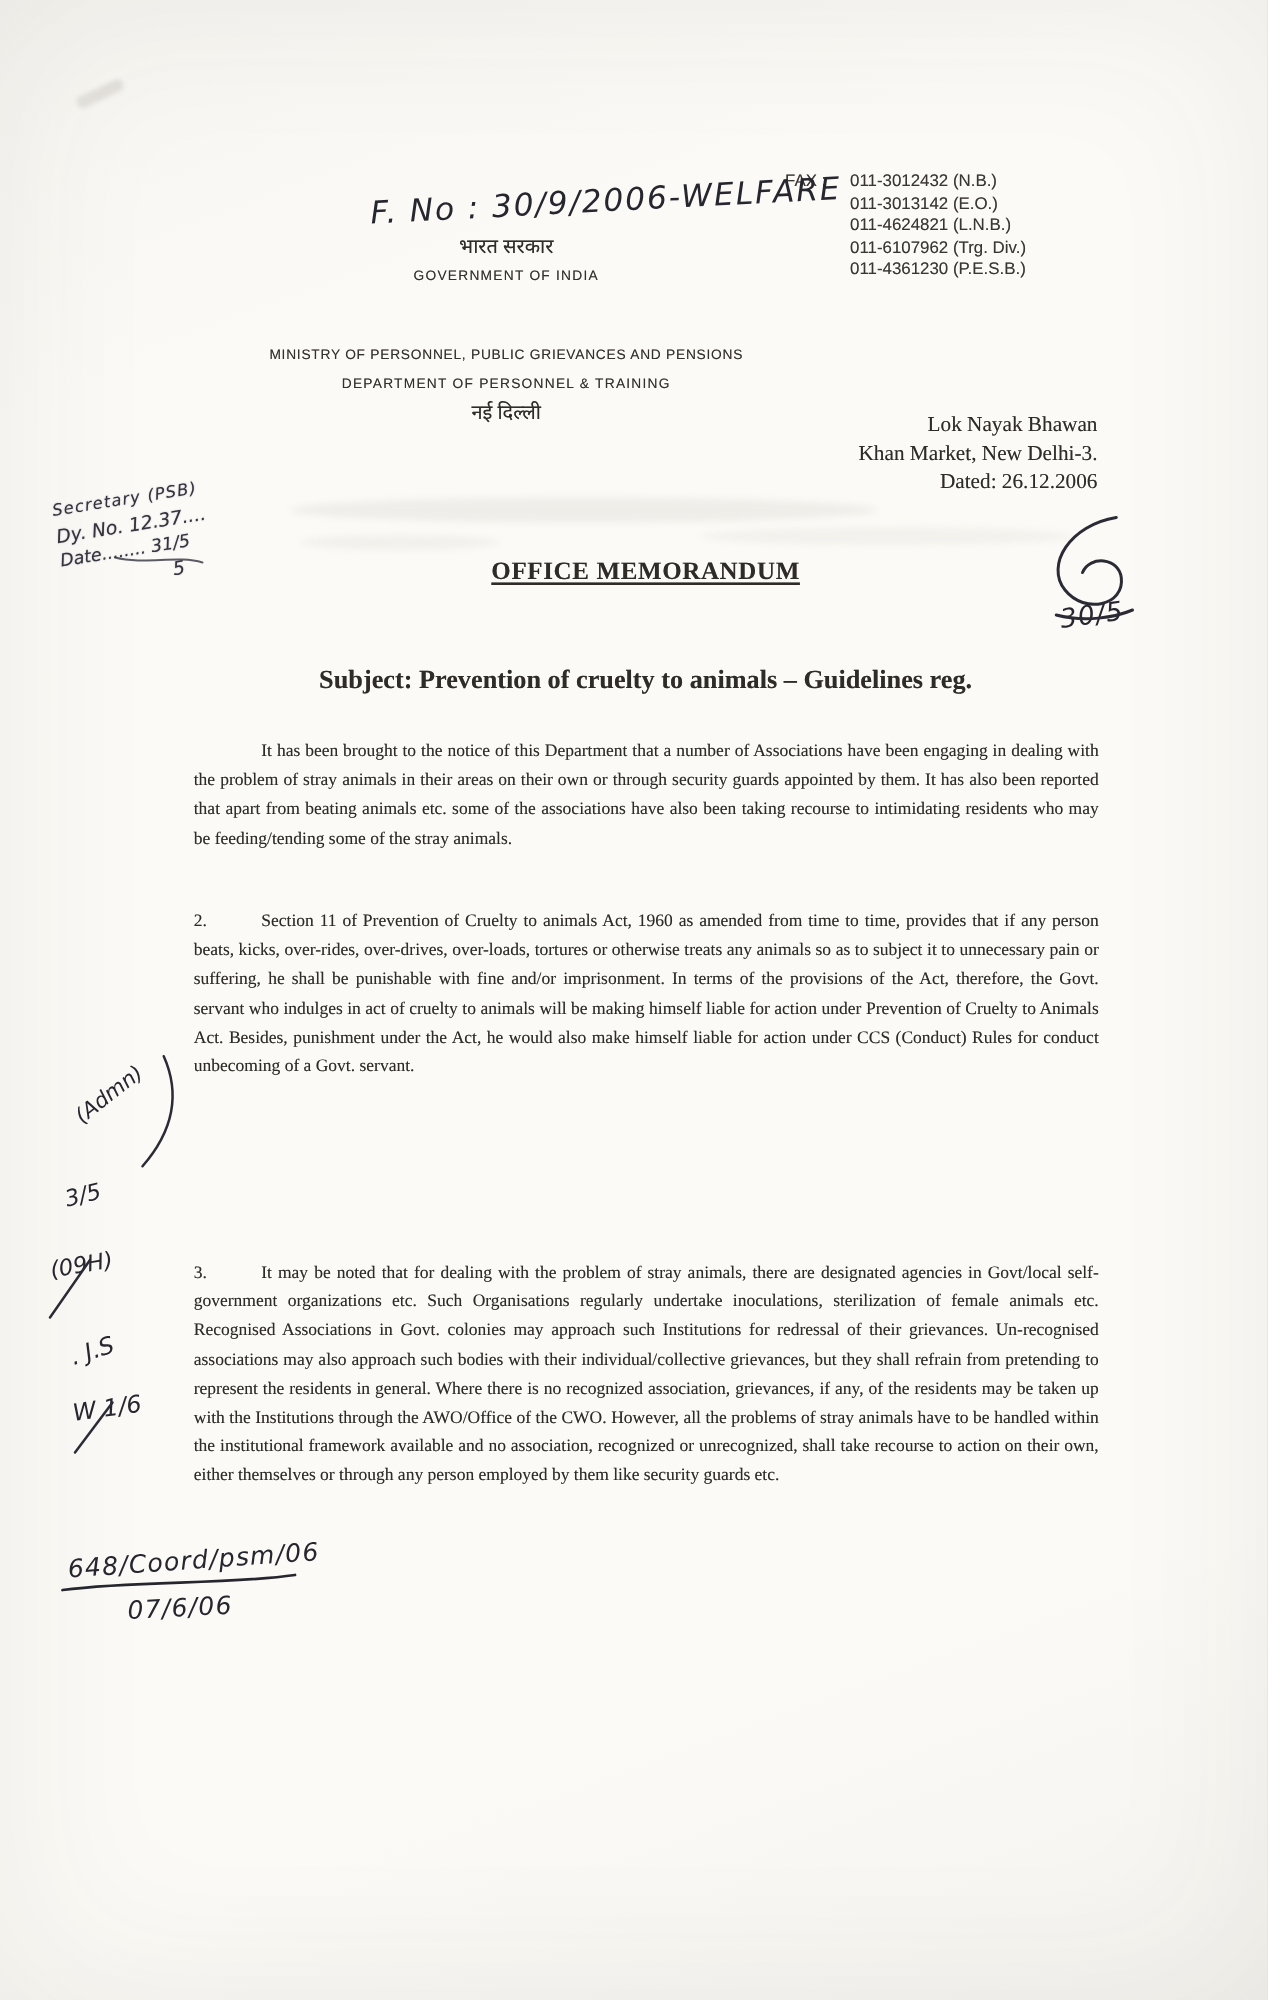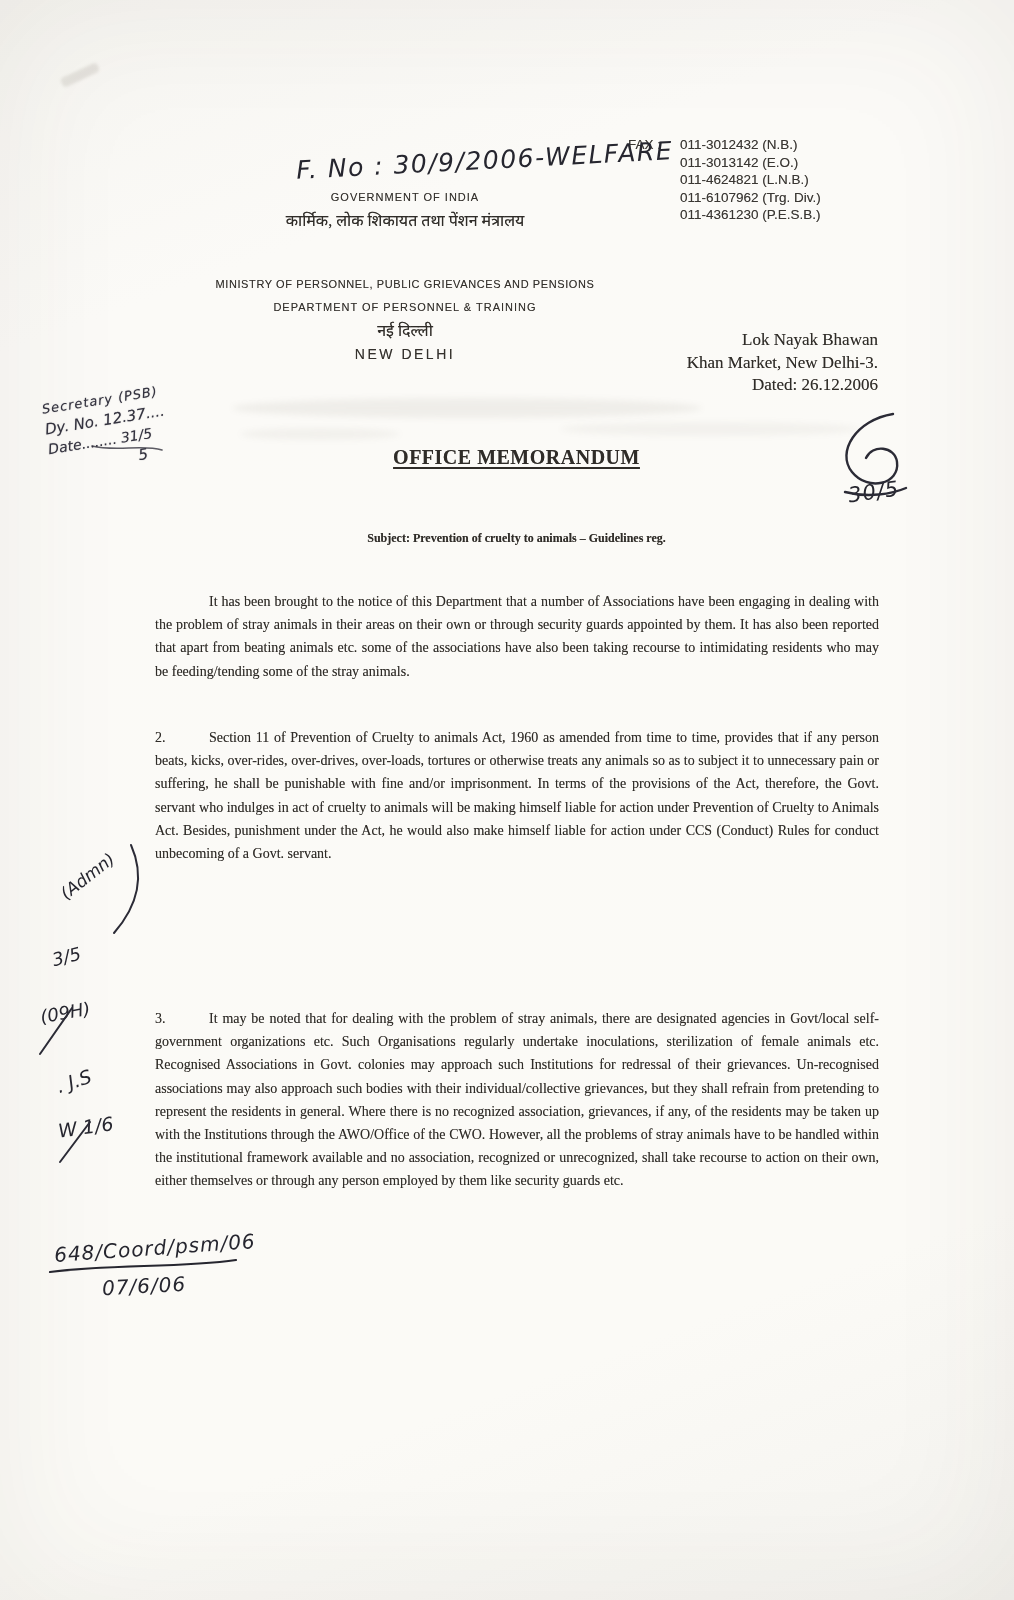--- a/index.html
+++ b/index.html
@@ -70,21 +70,21 @@
   .memo-title span { text-decoration: underline; text-underline-offset: 3px; }
 
   .signature-date {
     left: 848px; top: 480px;
     font-size: 21px; transform: rotate(-8deg); letter-spacing: 1px;
   }
 
   
   .subject-line {
     left: 155px; top: 531px; width: 723px;
-    text-align: center; font-weight: bold; font-size: 12px;
+    text-align: center; font-weight: bold; font-size: 21px;
   }
 
   
   .body-para {
     left: 155px; width: 724px;
     font-size: 14px; line-height: 23.2px;
     text-align: justify;
   }
   .p1 { top: 590px; }
   .p2 { top: 726px; }
@@ -126,26 +126,25 @@
     <div class="fax-row"><span class="fax-label">FAX :</span><span>011-3012432  (N.B.)</span></div>
     <div class="fax-row cont">011-3013142  (E.O.)</div>
     <div class="fax-row cont">011-4624821  (L.N.B.)</div>
     <div class="fax-row cont">011-6107962  (Trg. Div.)</div>
     <div class="fax-row cont">011-4361230  (P.E.S.B.)</div>
   </div>
 
   <div class="abs hand file-number">F. No : 30/9/2006-WELFARE</div>
 
   <div class="abs header-block printed">
+    <div class="h-hi">भारत सरकार</div>
     <div class="h-en">GOVERNMENT OF INDIA</div>
-    <div class="h-hi">कार्मिक, लोक शिकायत तथा पेंशन मंत्रालय</div>
     <div class="h-en wide">MINISTRY OF PERSONNEL, PUBLIC GRIEVANCES AND PENSIONS</div>
     <div class="h-en">DEPARTMENT OF PERSONNEL &amp; TRAINING</div>
     <div class="h-hi">नई दिल्ली</div>
-    <div class="h-en h-city-en">NEW DELHI</div>
   </div>
 
   <div class="abs address-block printed">
     <div>Lok Nayak Bhawan</div>
     <div>Khan Market, New Delhi-3.</div>
     <div>Dated: 26.12.2006</div>
   </div>
 
   <div class="abs hand stamp">
     <div class="s1">Secretary (PSB)</div>

